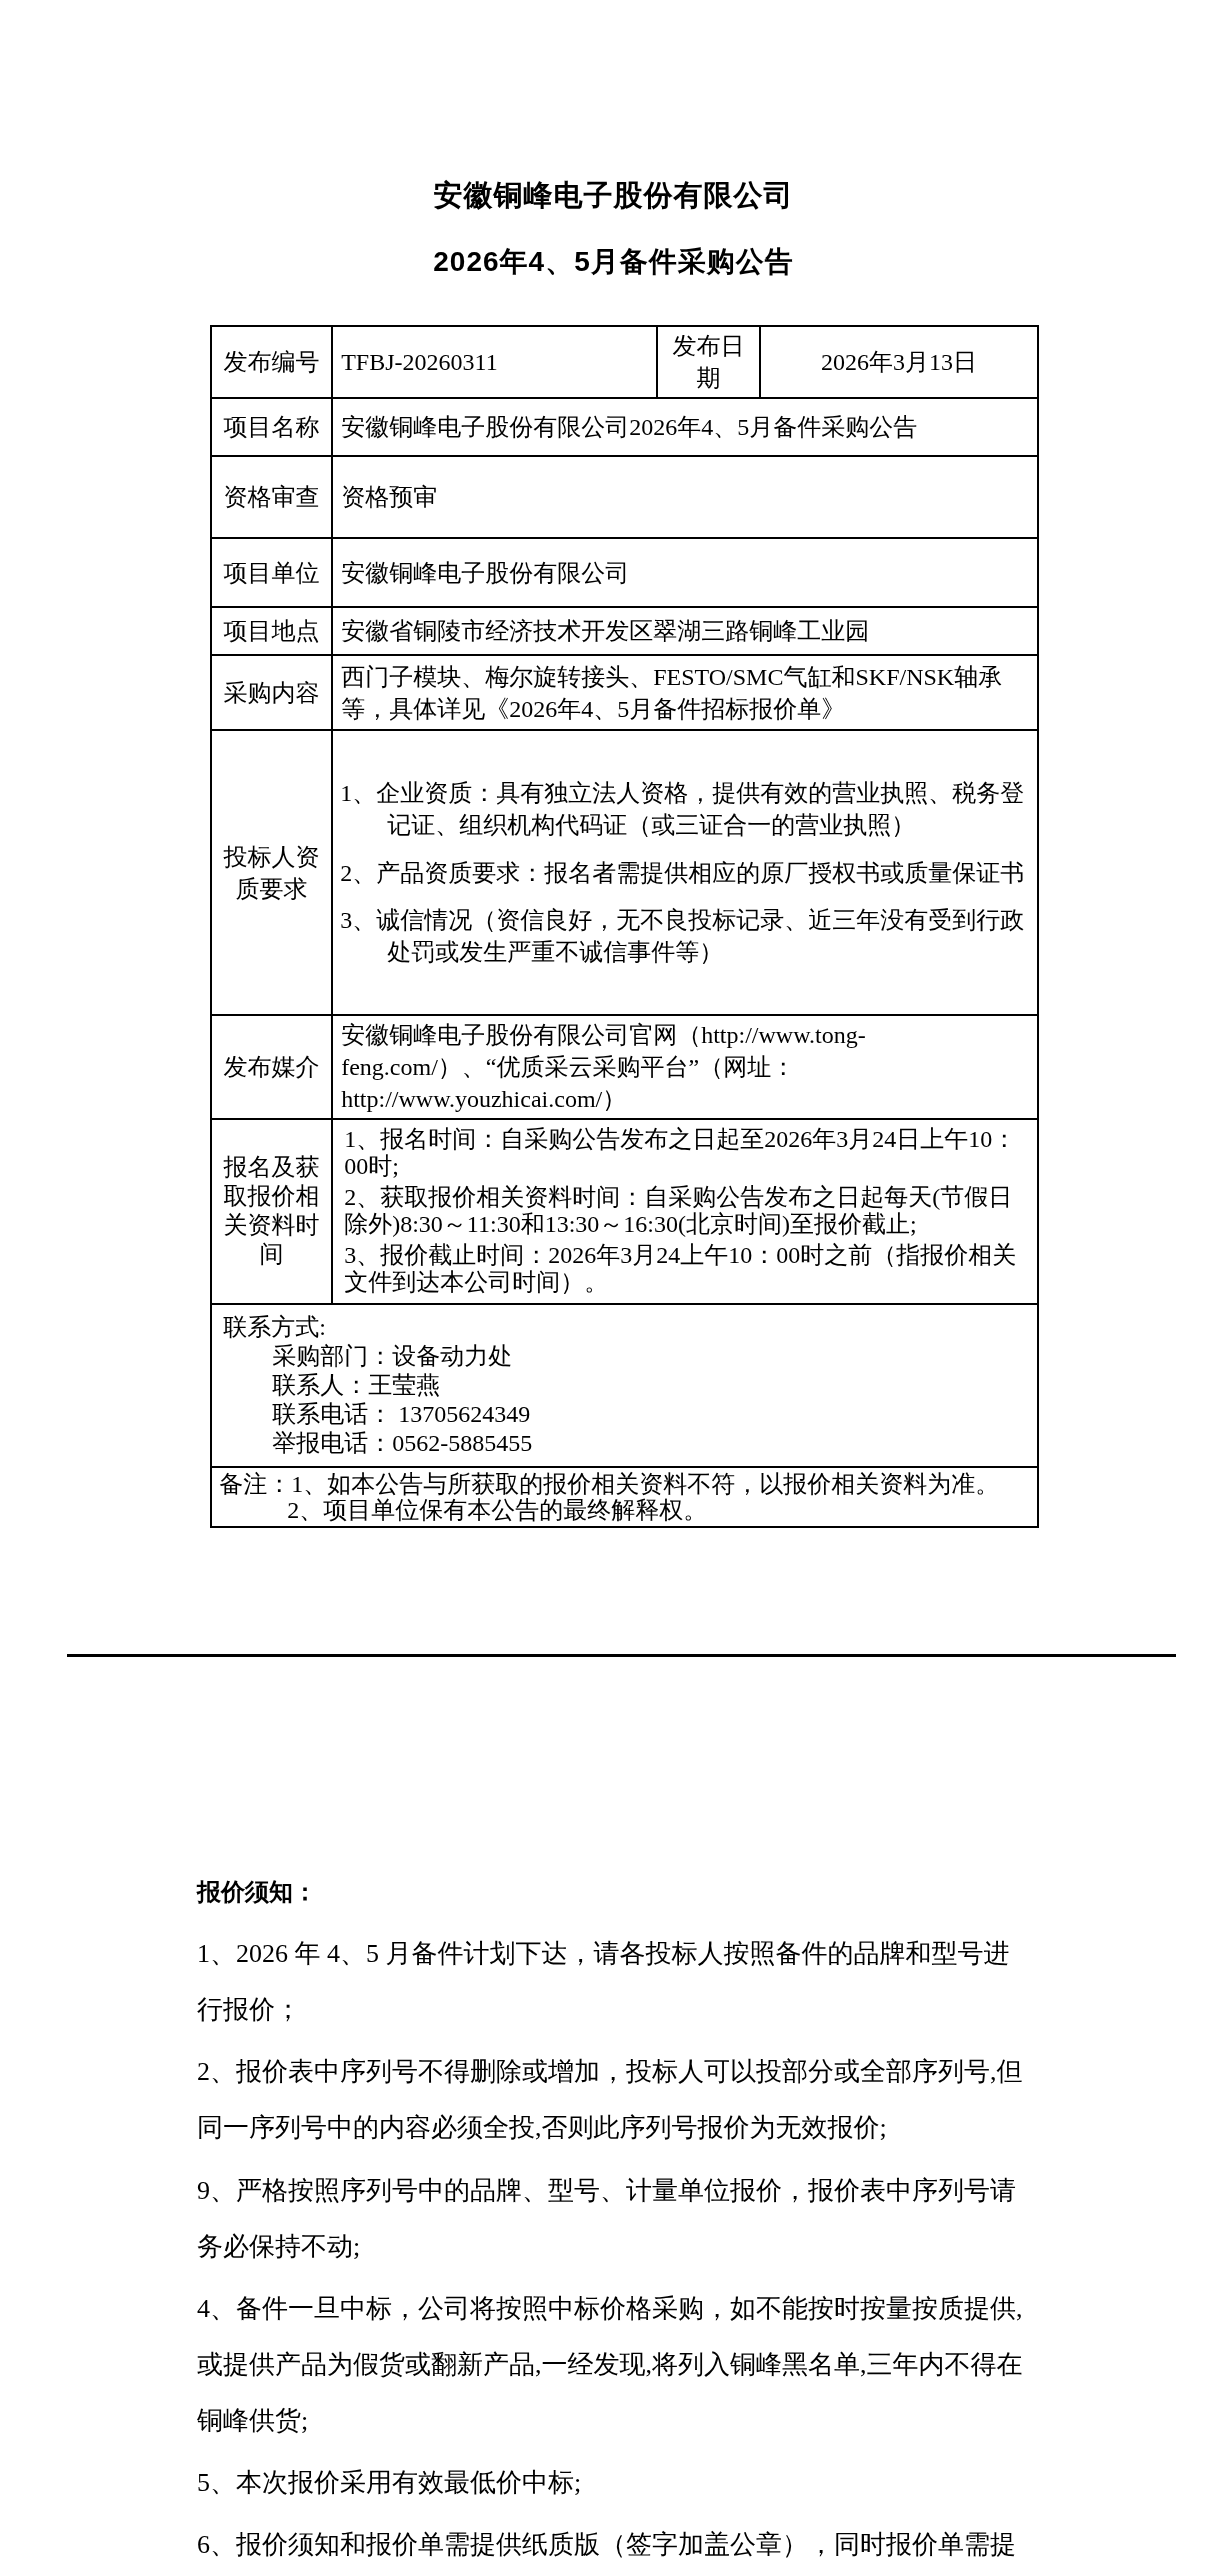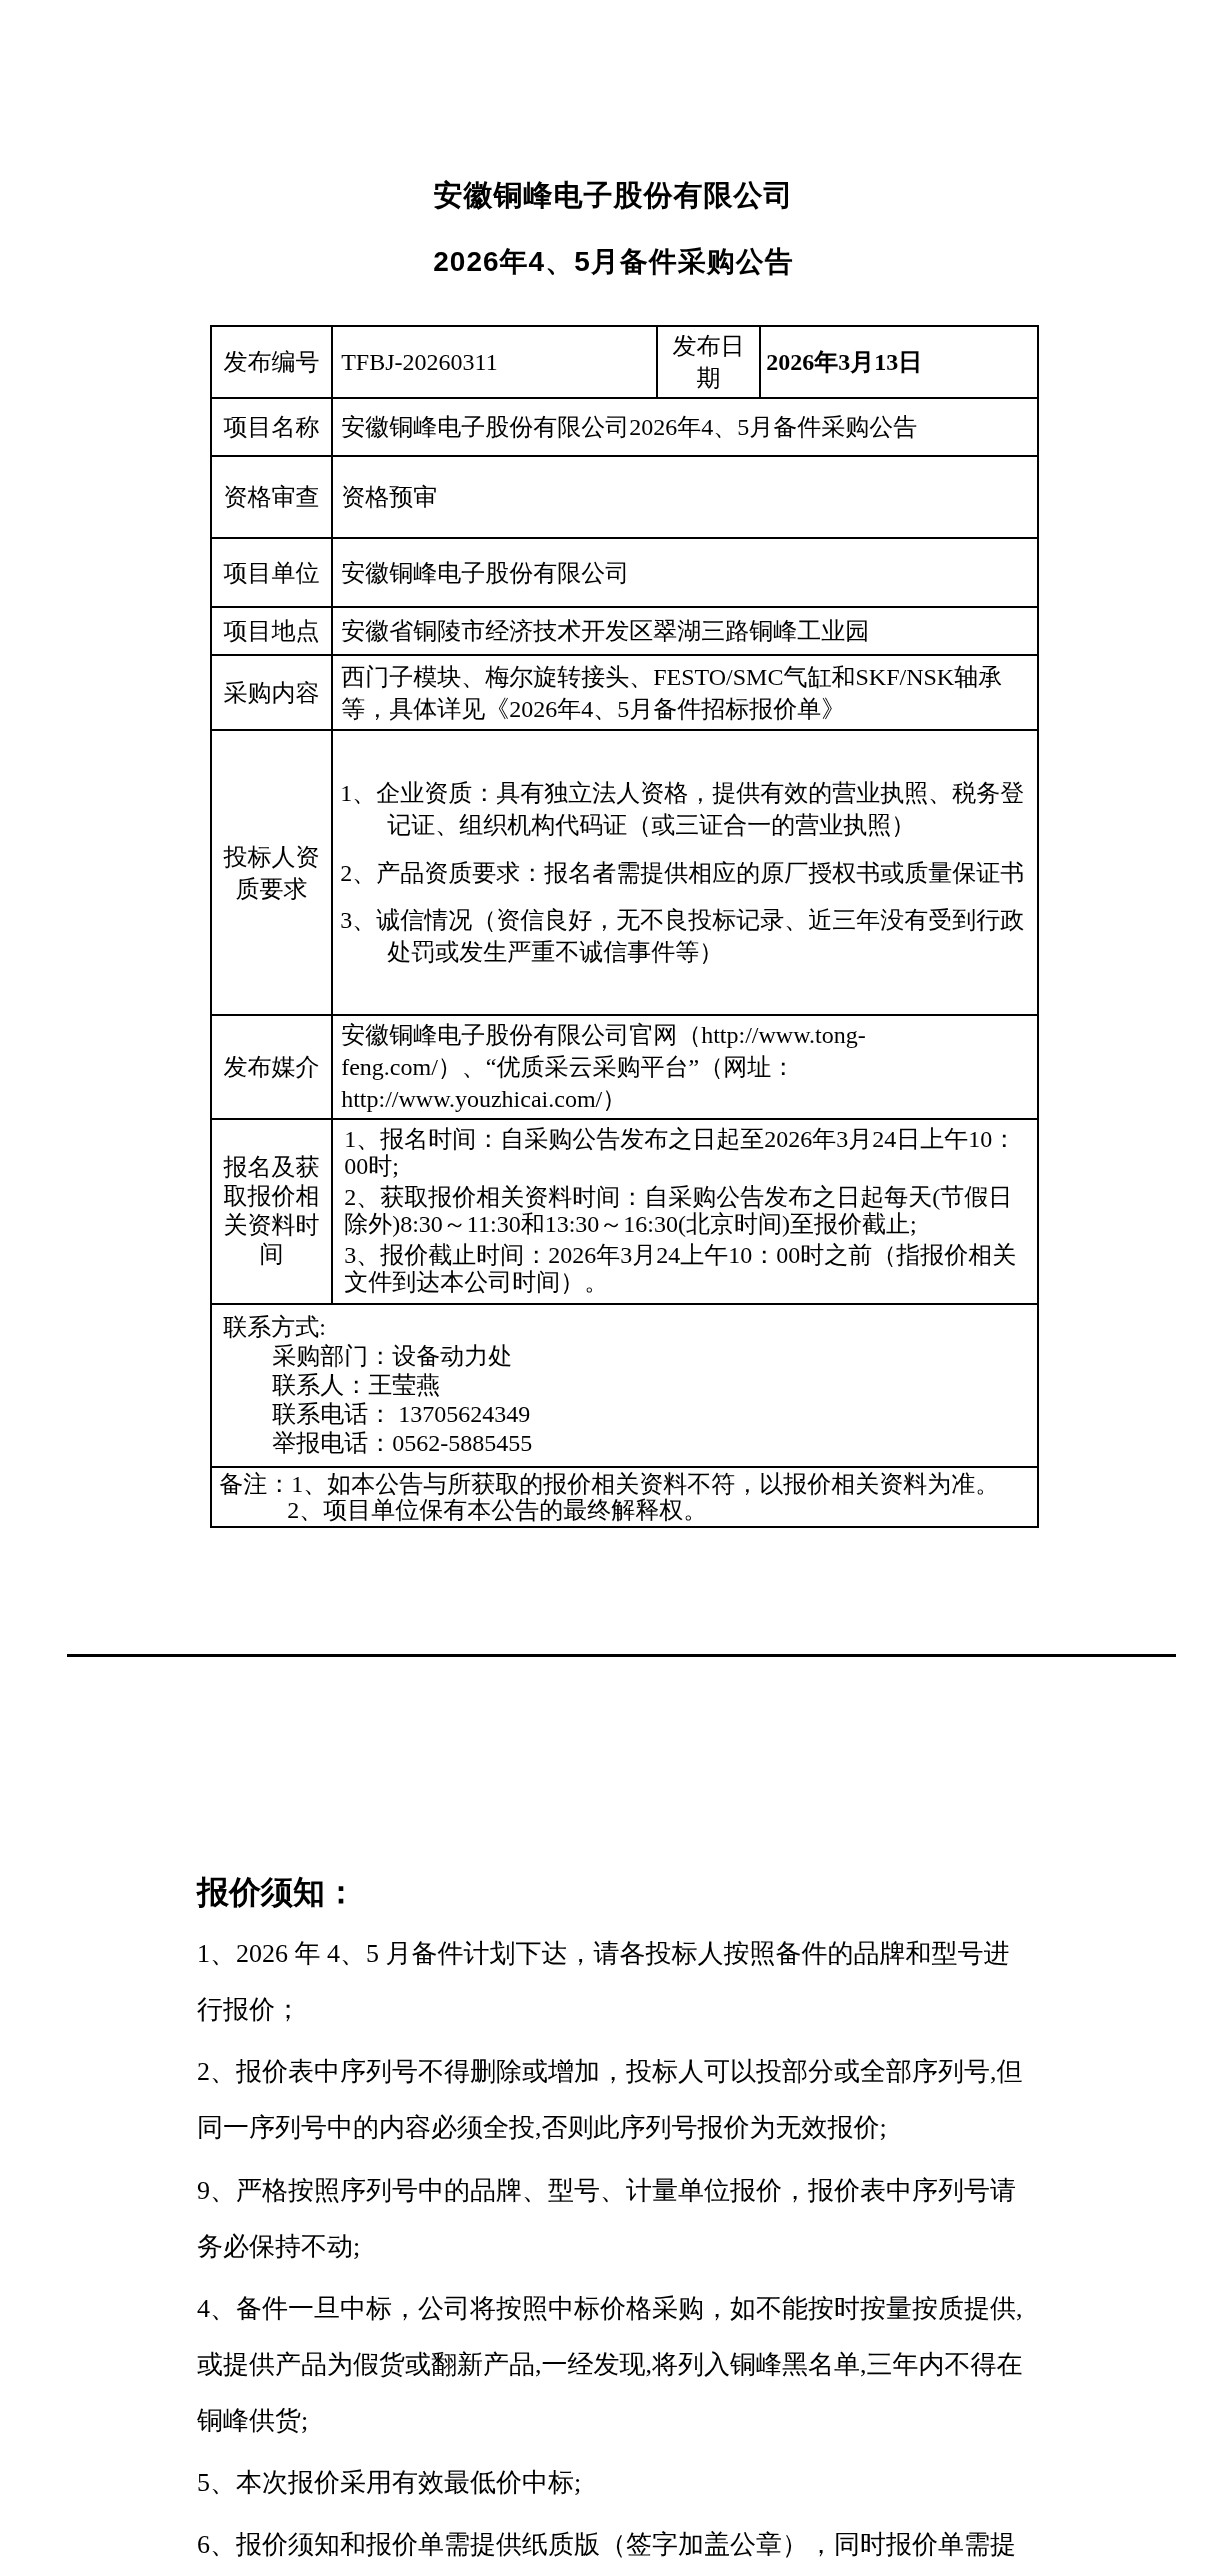--- a/index.html
+++ b/index.html
@@ -24,39 +24,39 @@
     border-collapse:collapse;table-layout:fixed;
     font-family:"Liberation Serif","DejaVu Serif",serif;
   }
   table.announce td{
     border:2.1px solid #000000;font-size:24px;vertical-align:middle;
     overflow:hidden;
   }
   td.lbl{text-align:center;padding:3.1px 7.2px;}
   td.lbl-sm{text-align:center;padding:3.1px 6.2px;font-size:20.6px;line-height:29px;}
   td.val{text-align:left;padding:3.1px 8.2px;line-height:32px;}
-  td.val-center{padding:3.1px 5.2px;font-weight:bold;}
+  td.val-center{text-align:center;padding:3.1px 5.2px;}
   td.qual-cell{padding:5.2px 7.2px;font-size:23px;line-height:32px;}
   .qitem{padding-left:47px;text-indent:-47px;margin:15.5px 0;}
   td.sched-cell{padding:2.1px 7.2px;font-size:20.6px;line-height:27px;}
   .sched-item{margin:4px;}
   td.contact-cell{padding:8.2px 11.3px;font-size:23px;line-height:29px;vertical-align:top;}
   .contact-sub{padding-left:49px;}
   td.remarks-cell{padding:3.1px 7.2px;font-size:23px;line-height:26px;}
   .remark-line2{padding-left:68px;}
   .page-divider{
     position:absolute;left:67px;top:1654px;width:1109px;height:2.6px;
     background:#000000;
   }
   .notice{
     position:absolute;left:197px;top:1864px;width:835px;
     font-size:26px;line-height:56px;
   }
   .notice-heading{
-    font-weight:bold;font-size:32px;margin:0 0 6.2px 0;
+    font-weight:bold;font-size:24px;margin:0 0 6.2px 0;
     font-family:"Liberation Sans","DejaVu Sans",sans-serif;
   }
   .notice p{margin:0 0 6.2px 0;}
 </style>
 </head>
 <body>
 
 <div class="page">
 
   <div class="doc-title">安徽铜峰电子股份有限公司</div>

